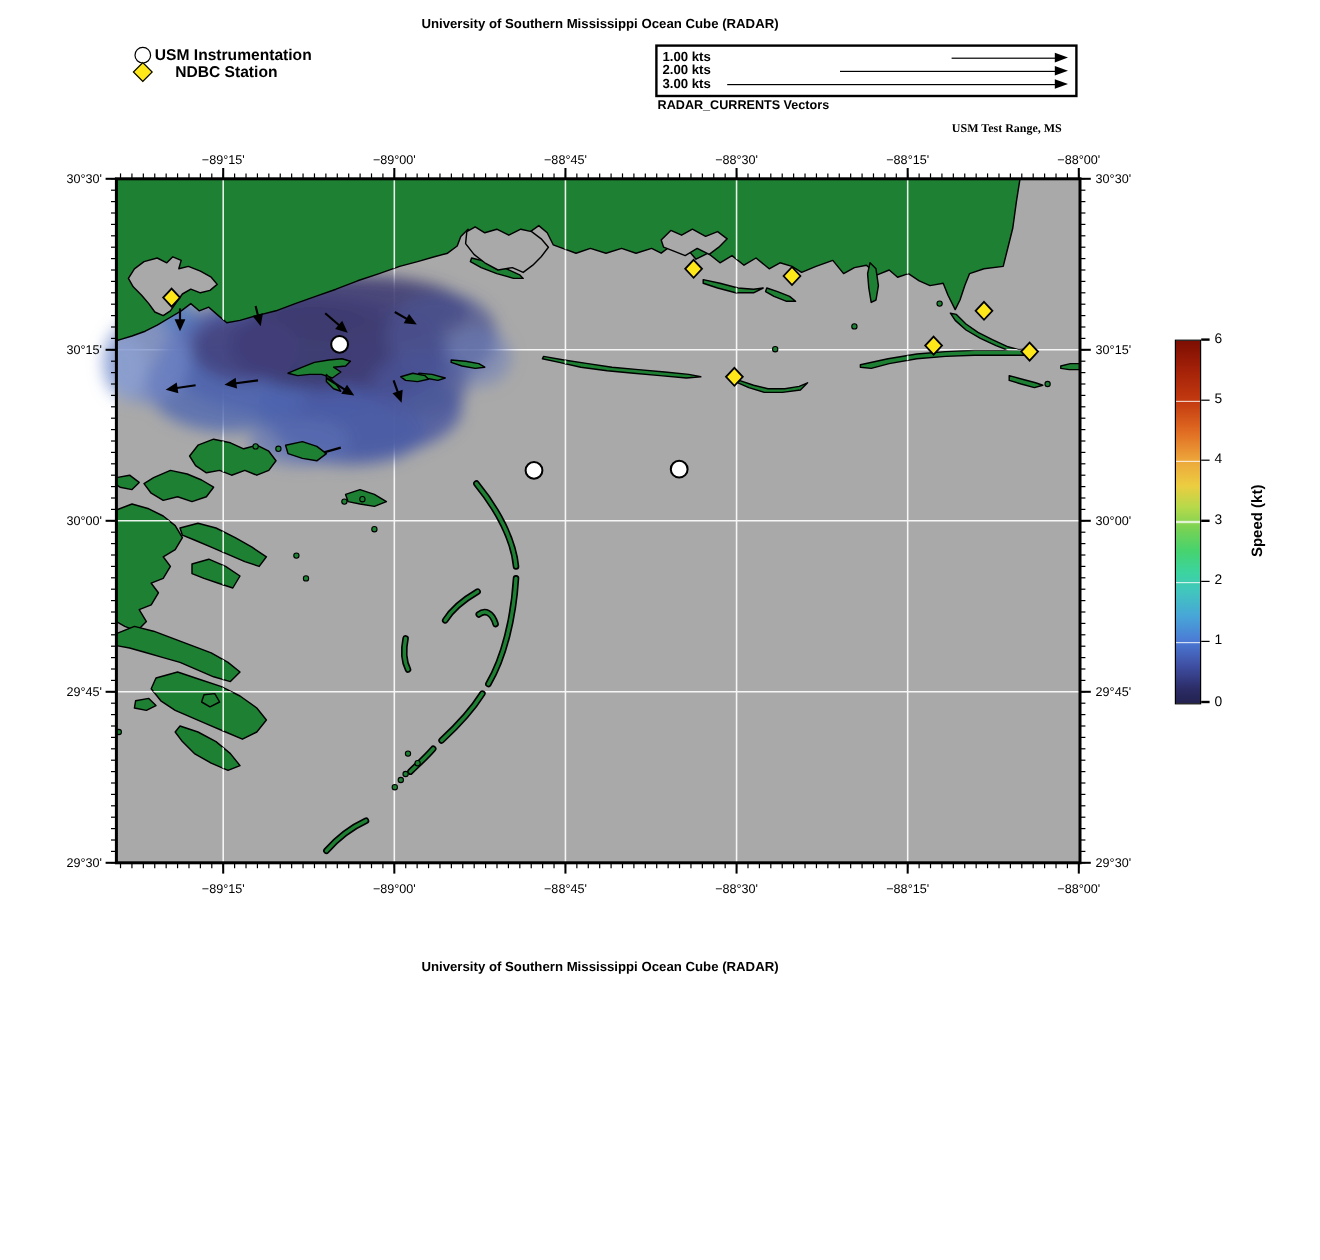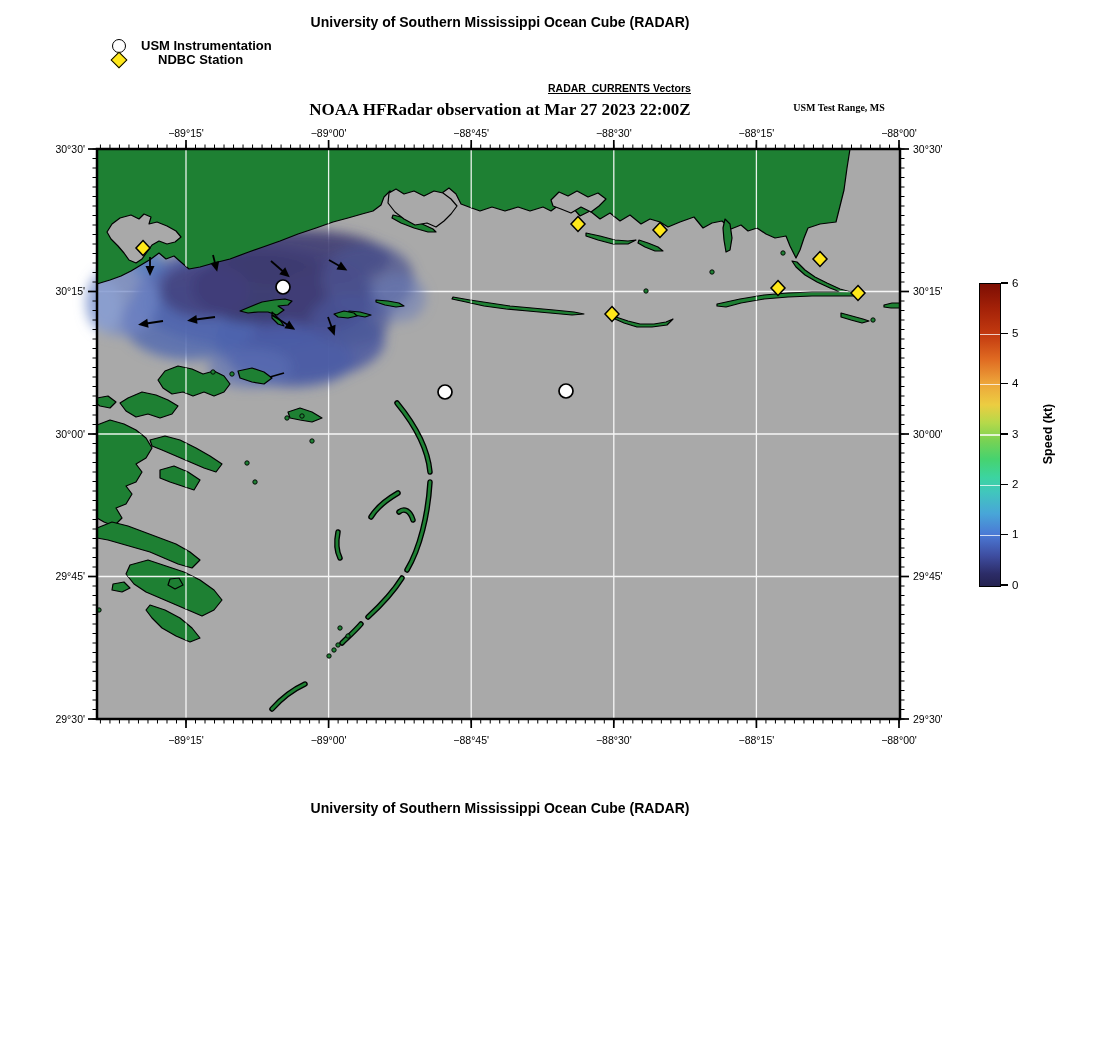--- a/index.html
+++ b/index.html
@@ -1,21 +1,21 @@
 <!DOCTYPE html>
 <html><head>
 <meta charset="utf-8">
 <style>
   html,body{margin:0;padding:0;background:#fff;}
   #fig{position:relative;width:1100px;height:1050px;background:#fff;overflow:hidden;
        font-family:"Liberation Sans",sans-serif;color:#000;}
   .abs{position:absolute;}
-  .title{font-weight:bold;font-size:14px;white-space:nowrap;}
+  .title{font-weight:bold;font-size:11px;white-space:nowrap;}
   .center-x{transform:translateX(-50%);}
-  .legend-label{font-weight:bold;font-size:13px;white-space:nowrap;margin-left:12px;}
+  .legend-label{font-weight:bold;font-size:13px;white-space:nowrap;}
   .legend-circle{width:12px;height:12px;border:1.7px solid #000;border-radius:50%;background:#fff;}
   .legend-diamond{width:10px;height:10px;border:1.6px solid #000;background:#ffe81a;transform:rotate(45deg);}
   #scalebox{border:2px solid #000;background:#fff;}
   .scale-label{position:absolute;left:4px;font-weight:bold;font-size:11px;line-height:11px;white-space:nowrap;}
   .scale-line{position:absolute;height:1.5px;background:#000;}
   .scale-head{position:absolute;width:0;height:0;border-top:4.5px solid transparent;
               border-bottom:4.5px solid transparent;border-left:11px solid #000;}
   .caption{font-weight:bold;font-size:10.5px;white-space:nowrap;}
   .serif-title{font-family:"Liberation Serif",serif;font-weight:bold;font-size:17px;white-space:nowrap;}
   .serif-small{font-family:"Liberation Serif",serif;font-weight:bold;font-size:10px;white-space:nowrap;}
@@ -31,23 +31,34 @@
 
 <div id="fig">
 
   <div class="abs title center-x" style="left:500px;top:14px;">University of Southern Mississippi Ocean Cube (RADAR)</div>
 
   <div class="abs legend-circle" style="left:112px;top:39px;"></div>
   <div class="abs legend-label" style="left:129px;top:38px;">USM Instrumentation</div>
   <div class="abs legend-diamond" style="left:113px;top:54px;"></div>
   <div class="abs legend-label" style="left:146px;top:52px;">NDBC Station</div>
 
-  <div class="abs caption" style="left:548px;top:82px;text-decoration:underline;">RADAR_CURRENTS Vectors</div>
-
-  <div class="abs serif-title center-x" style="left:500px;top:100px;">NOAA HFRadar observation at Mar 27 2023 22:00Z</div>
+  <div id="scalebox" class="abs" style="left:546px;top:37px;width:348px;height:40px;">
+    <div class="scale-label" style="top:4px;">1.00 kts</div>
+    <div class="scale-label" style="top:15px;">2.00 kts</div>
+    <div class="scale-label" style="top:26px;">3.00 kts</div>
+
+  <div class="scale-line" style="top: 8.5px; left: 245px; width: 88px;"></div>
+      <div class="scale-head" style="top: 4.5px; left: 331px;"></div>
+      <div class="scale-line" style="top: 19.5px; left: 152px; width: 181px;"></div>
+      <div class="scale-head" style="top: 15.5px; left: 331px;"></div>
+      <div class="scale-line" style="top: 30.5px; left: 58px; width: 275px;"></div>
+      <div class="scale-head" style="top: 26.5px; left: 331px;"></div>
+    </div>
+  <div class="abs caption" style="left:548px;top:82px;">RADAR_CURRENTS Vectors</div>
+
   <div class="abs serif-small center-x" style="left:839px;top:102px;">USM Test Range, MS</div>
 
   <svg id="map-svg" class="abs" style="left:40px;top:95px;" width="905" height="660" viewBox="40 95 905 660">
       <defs>
         <filter id="blobblur" x="-30%" y="-30%" width="160%" height="160%">
           <feGaussianBlur stdDeviation="6"></feGaussianBlur>
         </filter>
         <clipPath id="landclip">
           <path d="M97,149 L850,149 L847,168 844,190 839,210 836,222 L820,224 808,228 804,238 800,250 796,258 790,246 786,236 775,238 766,234 757,228 748,231 741,225 731,229 722,221 712,223 703,228 694,217 680,222 668,227 660,222 650,219 641,224 630,215 620,221 610,213 600,219 590,211 580,216 573,208 566,197 559,205 551,211 543,207 530,211 518,207 505,211 492,207 480,211 469,207 461,204 456,194 449,188 442,193 437,201 431,208 422,205 412,210 403,206 396,198 390,191 384,197 381,205 373,211 362,214 348,218 333,222 316,228 298,234 280,241 263,247 246,253 230,259 214,263 200,267 189,269 182,263 174,256 166,259 159,253 151,259 141,265 131,271 121,276 110,280 100,283 97,284 Z"></path>
           <path d="M797,262 805,270 815,277 827,283 840,289 851,292 843,293 830,288 817,282 805,275 796,267 792,261 Z"></path>

